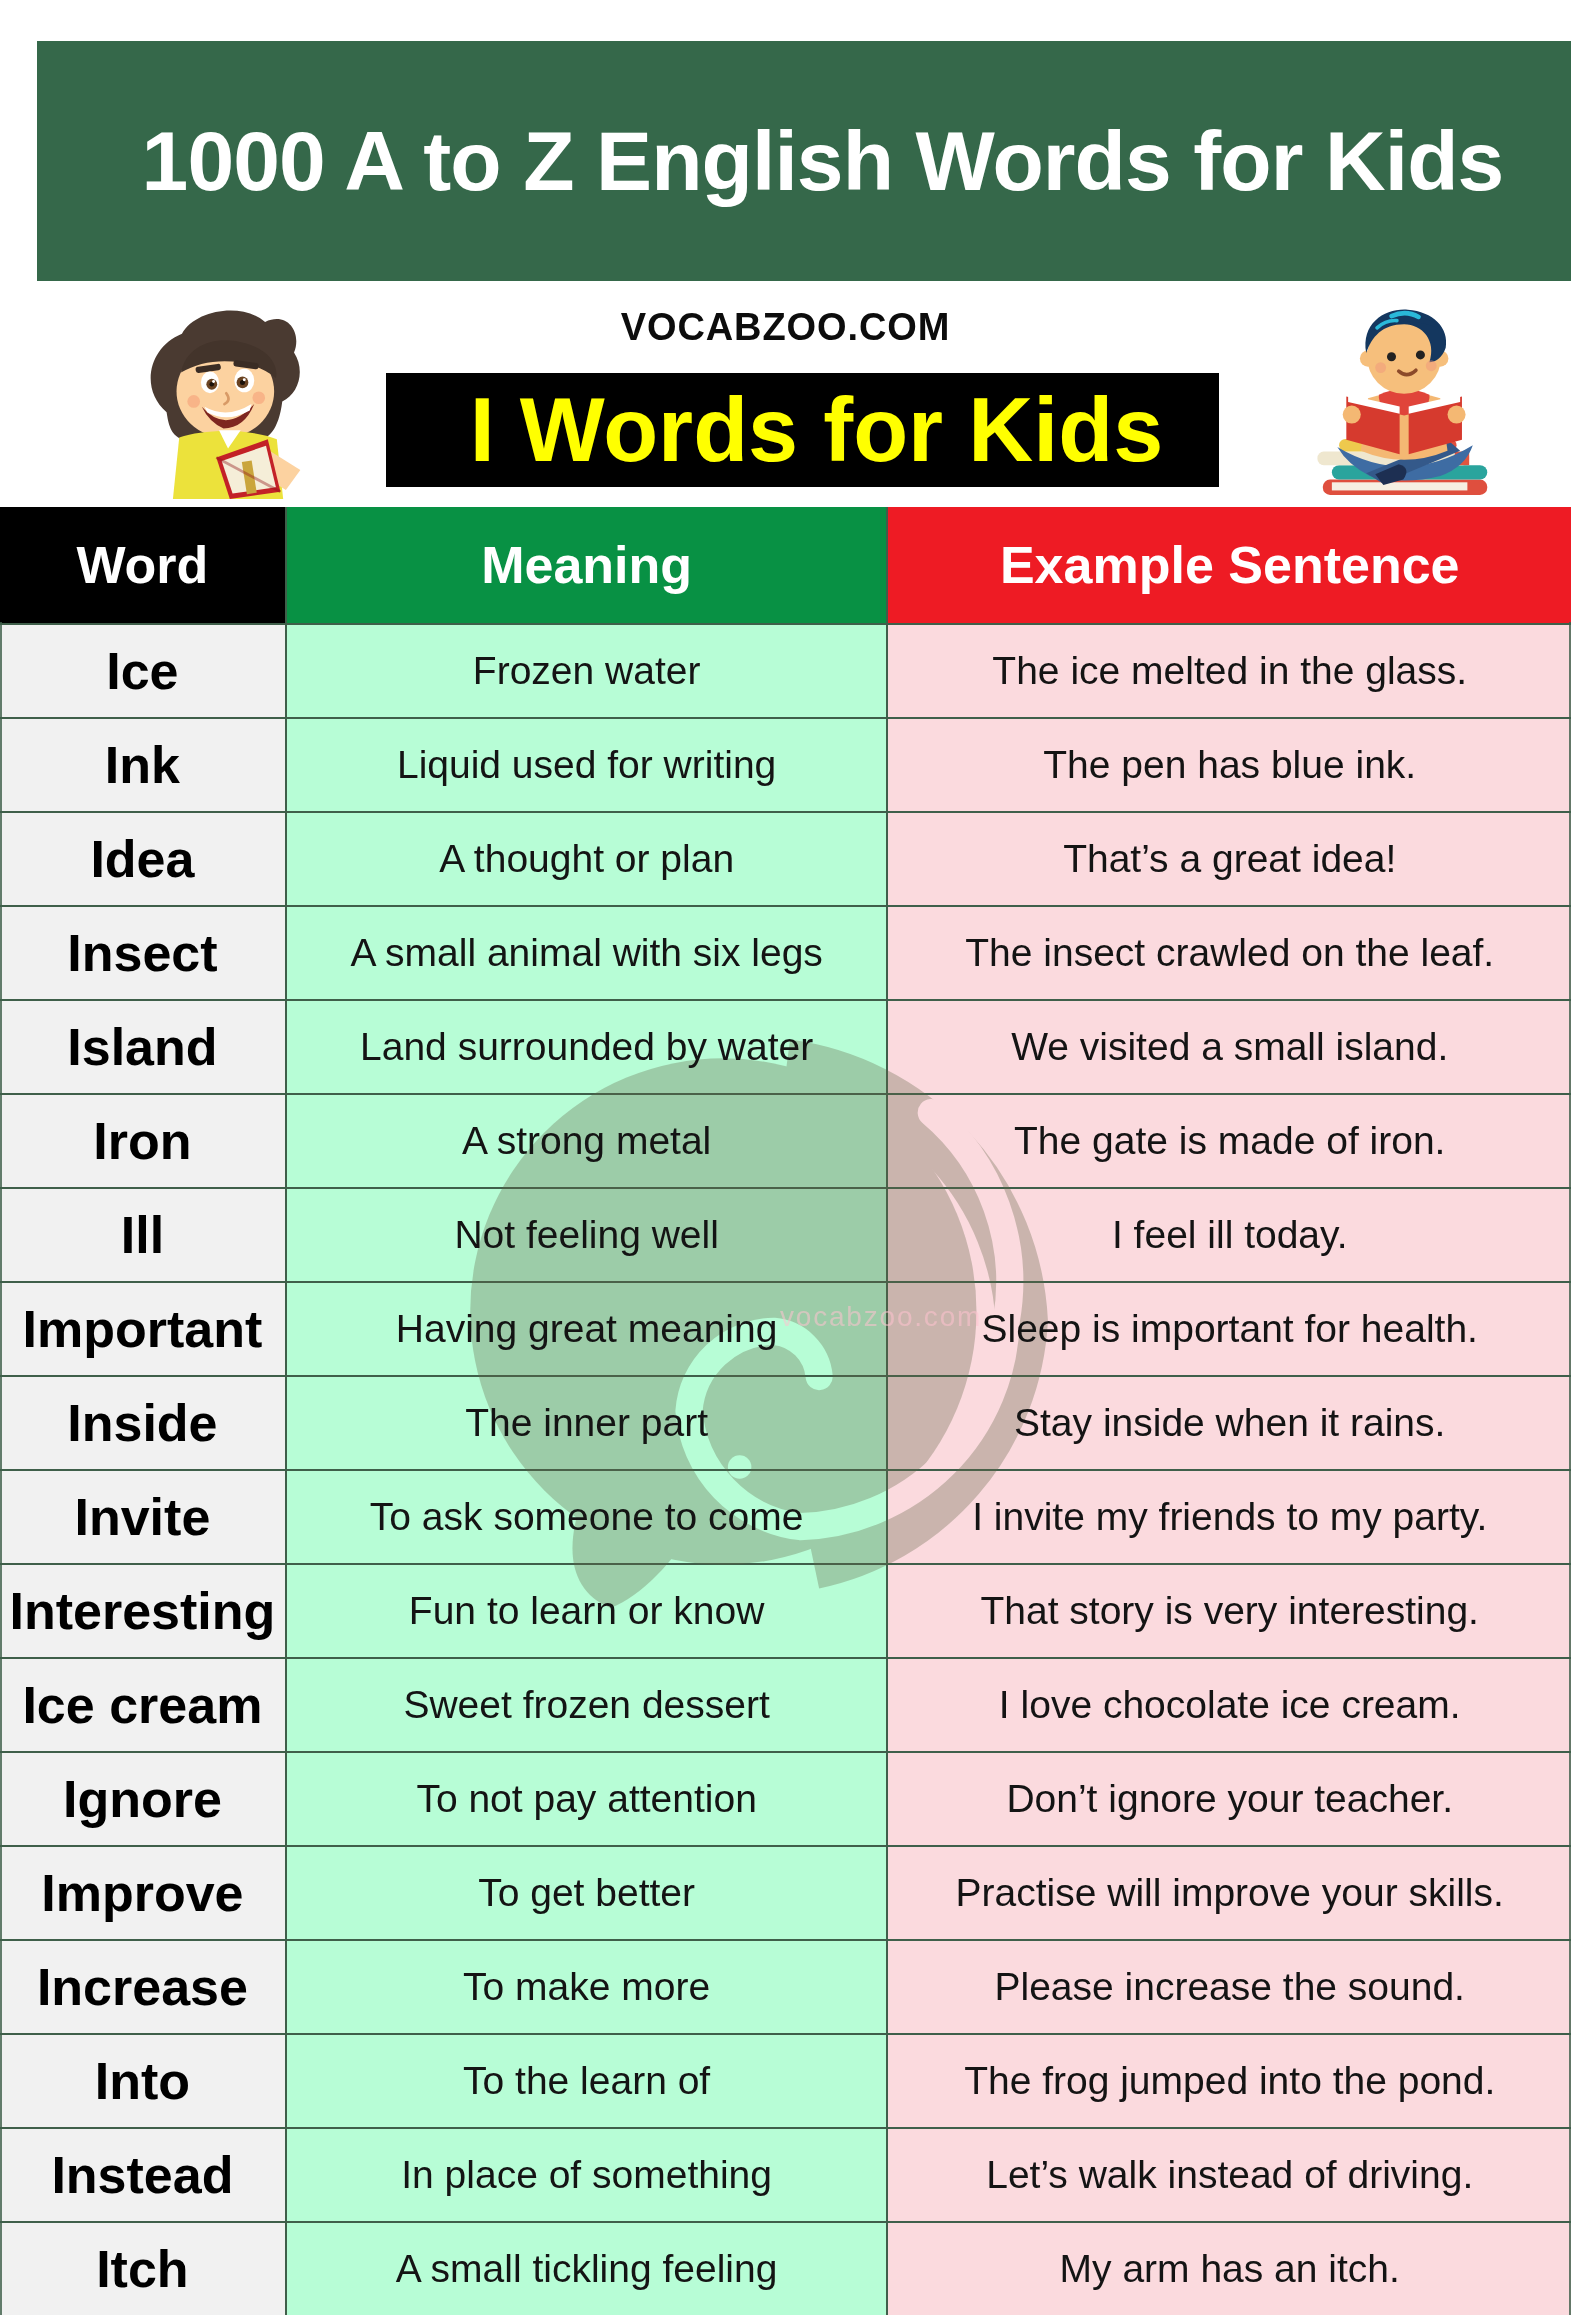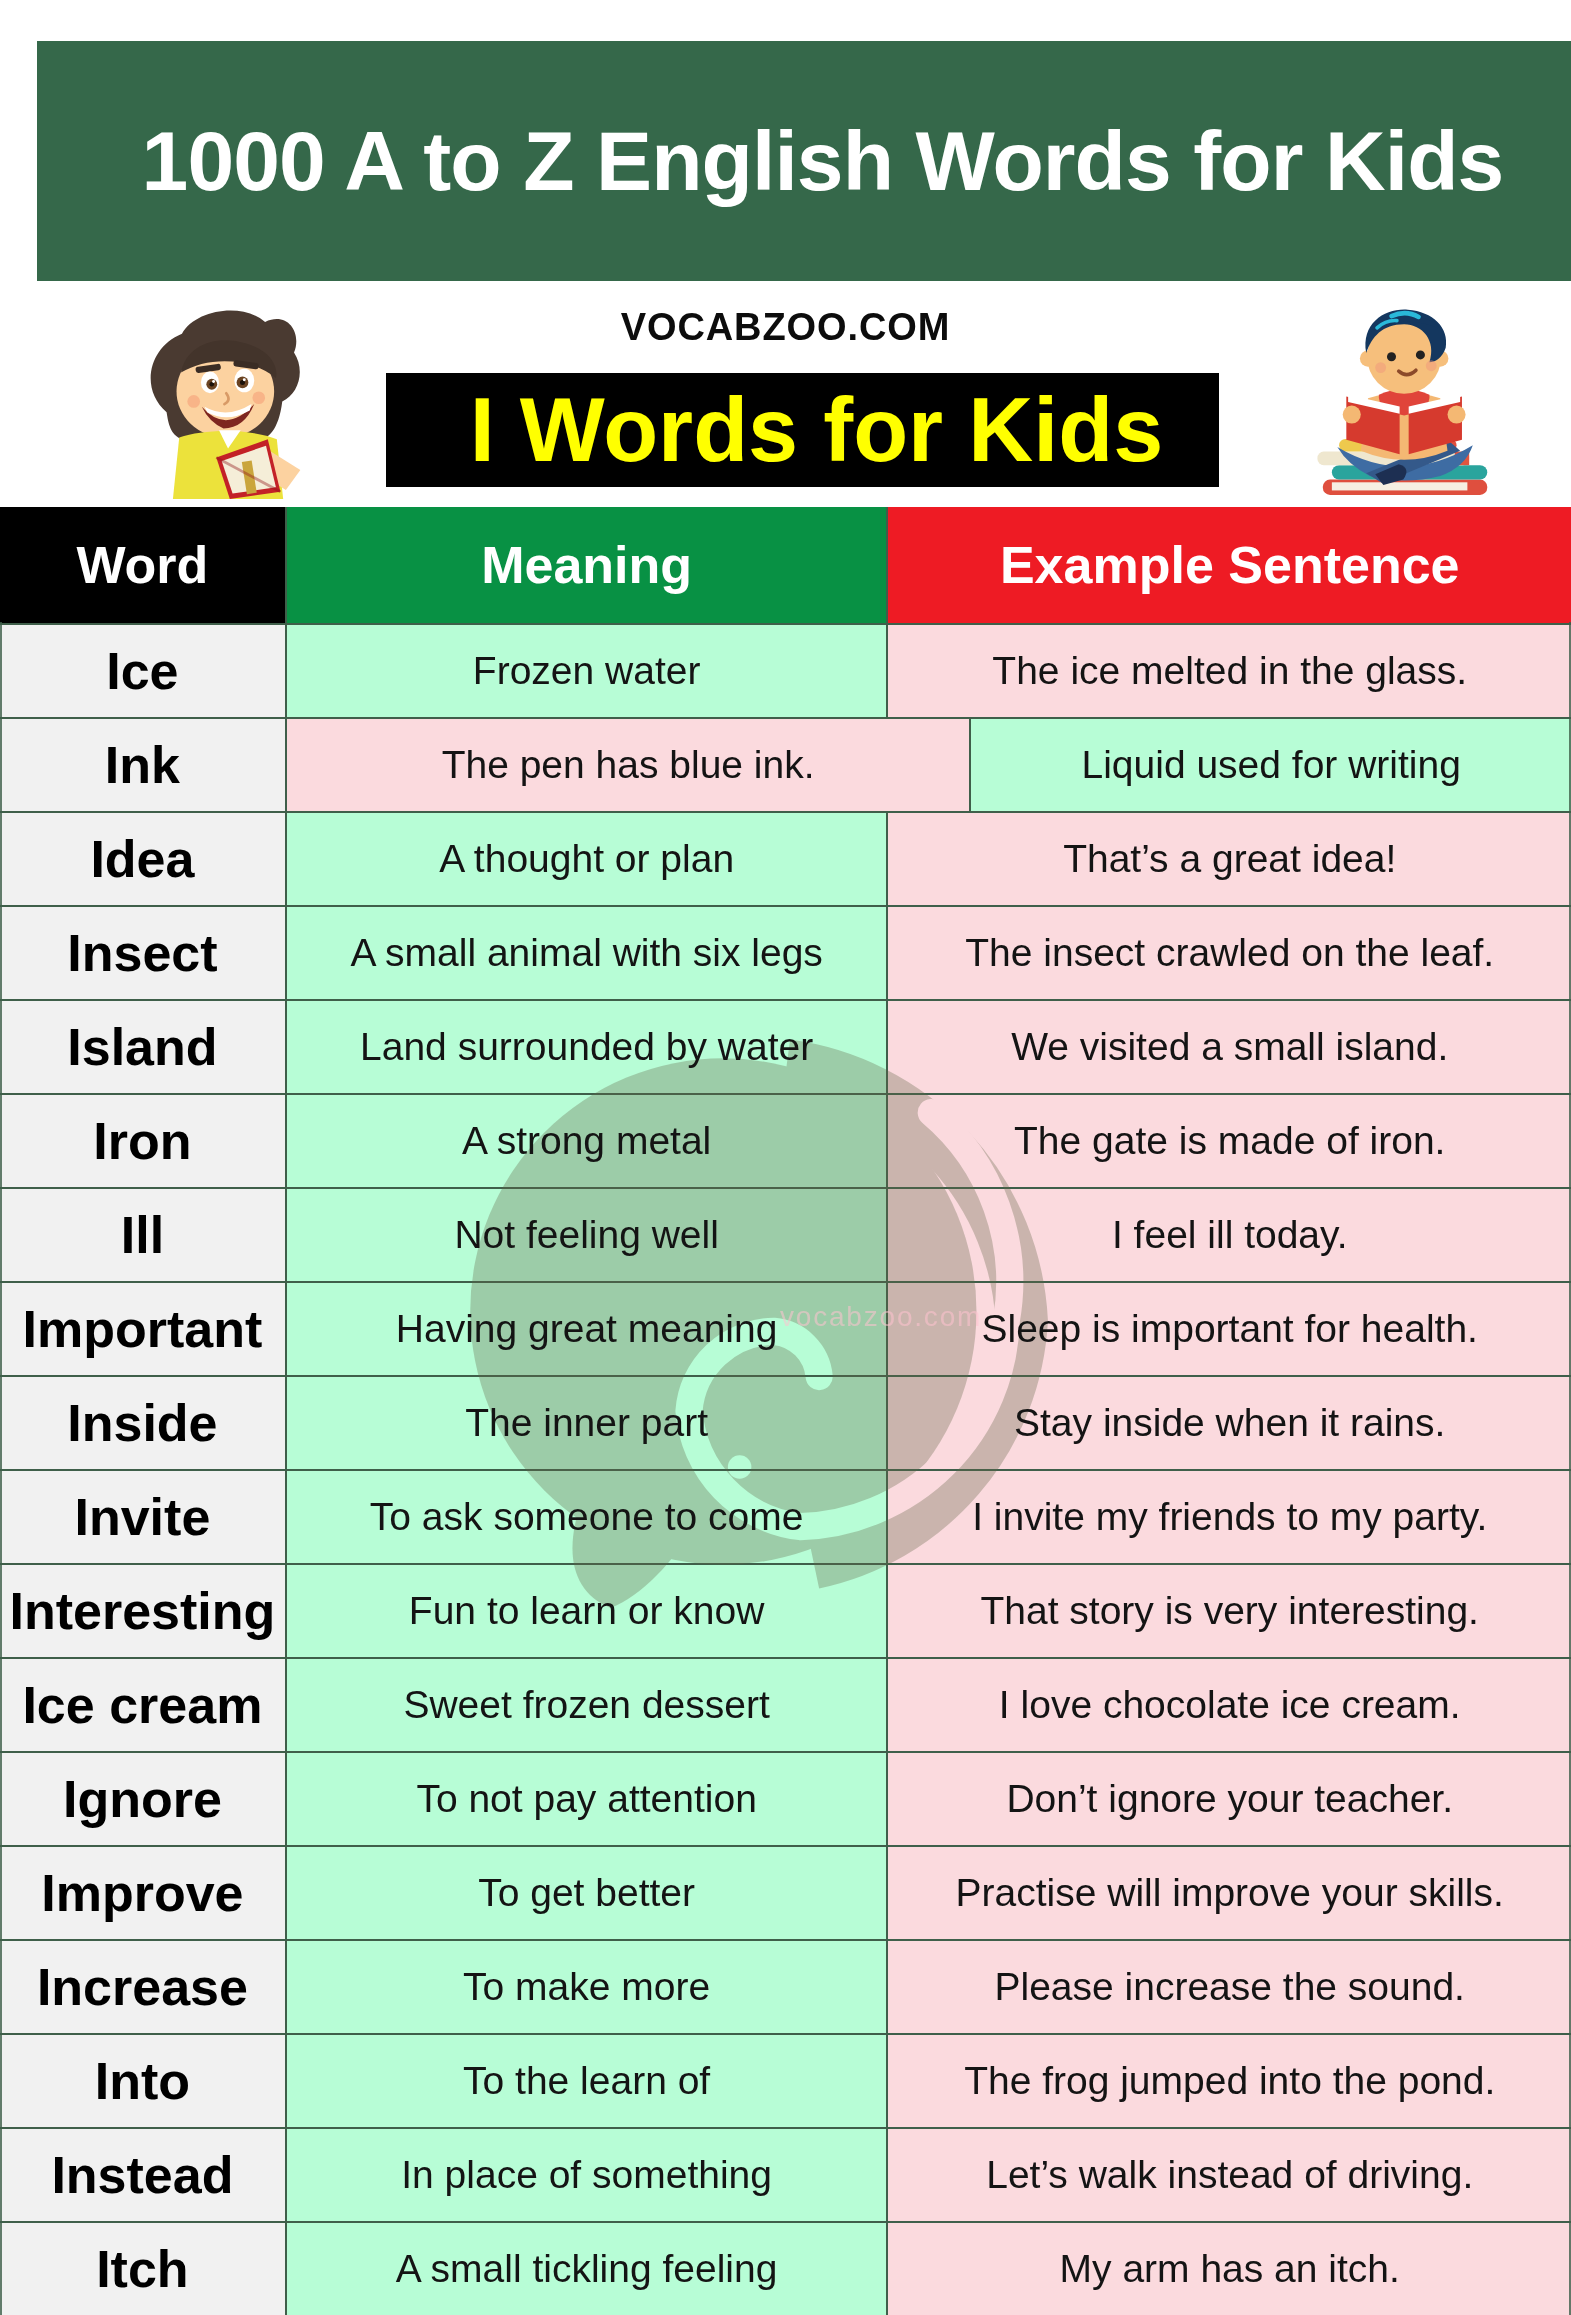--- a/index.html
+++ b/index.html
@@ -152,25 +152,25 @@
         </div>
         <div class="cell c-example">
           <span>The ice melted in the glass.</span>
         </div>
       </div>
 
       <div class="row">
         <div class="cell c-word">
           <span>Ink</span>
         </div>
+        <div class="cell c-meaning">
+          <span>Liquid used for writing</span>
+        </div>
         <div class="cell c-example">
           <span>The pen has blue ink.</span>
-        </div>
-        <div class="cell c-meaning">
-          <span>Liquid used for writing</span>
         </div>
       </div>
 
       <div class="row">
         <div class="cell c-word">
           <span>Idea</span>
         </div>
         <div class="cell c-meaning">
           <span>A thought or plan</span>
         </div>

